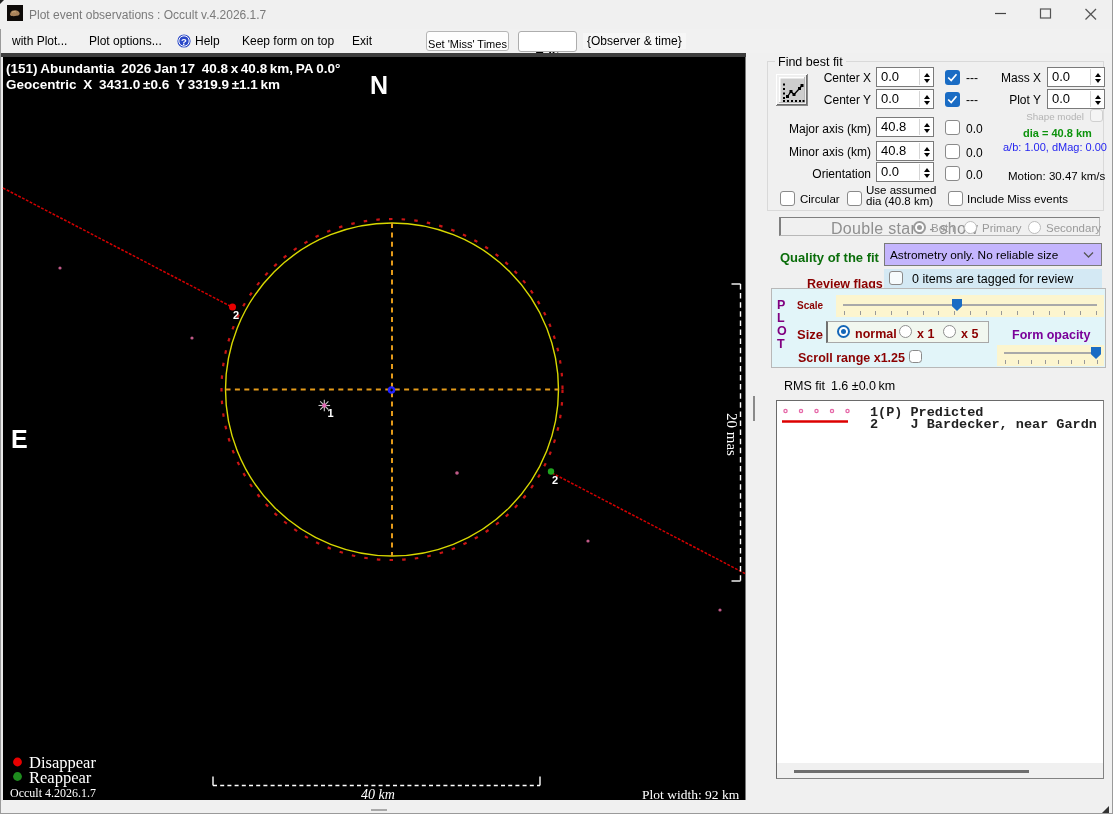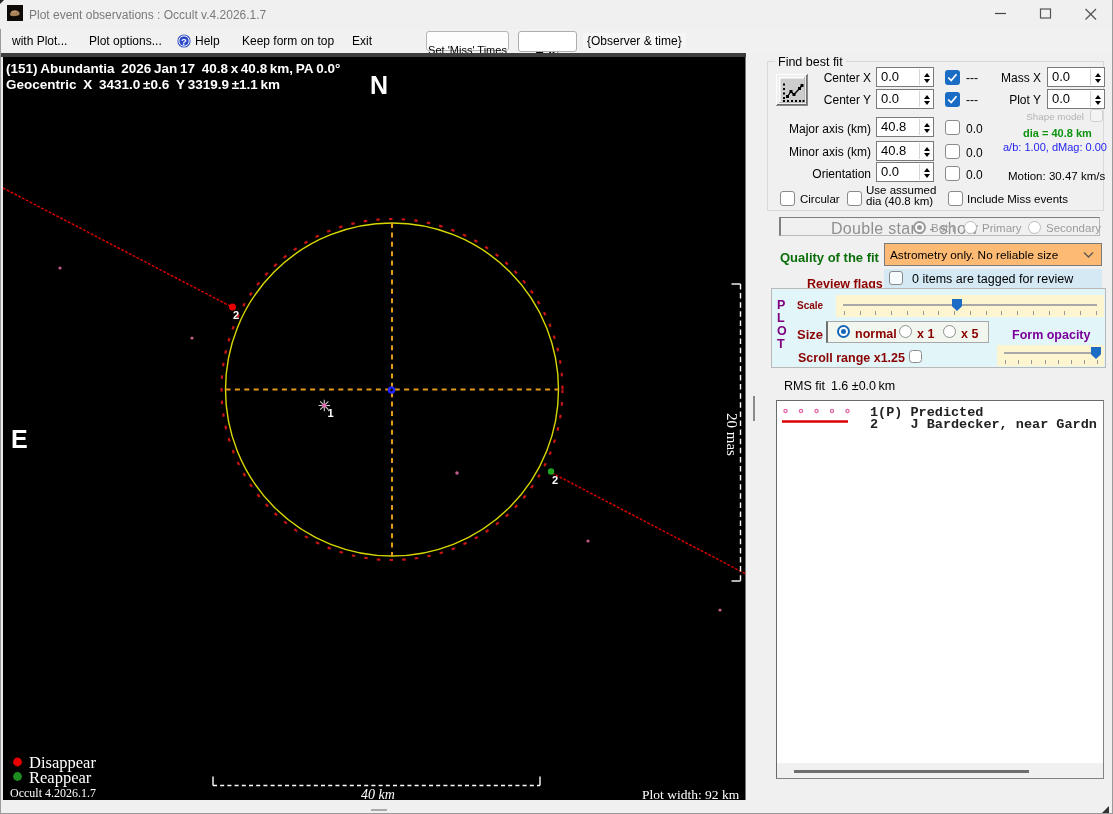--- a/index.html
+++ b/index.html
@@ -51,21 +51,21 @@
 <div class="abs" style="left:12px;top:34px;font-size:12px">with Plot...</div>
 <div class="abs" style="left:89px;top:34px;font-size:12px">Plot options...</div>
 <svg class="abs" style="left:177px;top:34px" width="14" height="14">
   <circle cx="7" cy="7" r="6.6" fill="#2a48c8"></circle>
   <circle cx="7" cy="7" r="5.2" fill="none" stroke="#fff" stroke-width="1"></circle>
   <text x="7" y="11" font-size="9.5" font-weight="bold" fill="#fff" text-anchor="middle" font-family="Liberation Sans">?</text>
 </svg>
 <div class="abs" style="left:195px;top:34px;font-size:12px">Help</div>
 <div class="abs" style="left:242px;top:34px;font-size:12px">Keep form on top</div>
 <div class="abs" style="left:352px;top:34px;font-size:12px">Exit</div>
-<div class="abs" style="left:426px;top:31px;width:83px;height:20px;background:#fdfdfd;border:1px solid #b5b5b5;border-radius:3px;font-size:11px;text-align:center;padding-top:12px">Set 'Miss' Times</div>
+<div class="abs" style="left:426px;top:31px;width:83px;height:20px;background:#fdfdfd;border:1px solid #b5b5b5;border-radius:3px;font-size:11px;text-align:center;padding-top:6px">Set 'Miss' Times</div>
 <div class="abs" style="left:518px;top:31px;width:59px;height:21px;background:#fff;border:1px solid #adadad;border-radius:3px;font-size:13px;font-weight:bold;text-align:center;padding-top:17px">→Editor</div>
 <div class="abs" style="left:583px;top:33px;background:#f6f6f6;font-size:12px;padding:1px 4px">{Observer &amp; time}</div>
 
 <svg class="abs" style="left:0;top:53px" width="746" height="748" shape-rendering="auto">
   <rect x="0" y="0" width="746" height="4" fill="#3e3e3e"></rect>
   <rect x="0" y="4" width="1" height="744" fill="#909090"></rect>
   <rect x="1" y="4" width="2" height="744" fill="#e9e9e9"></rect>
   <rect x="3" y="4" width="742.5" height="743" fill="#000"></rect>
   <g id="plotg" font-family="Liberation Sans, sans-serif">
 
@@ -238,21 +238,21 @@
 <div class="abs" style="left:779px;top:217px;width:321px;height:19px;border:1px solid #b8b8b8;border-left:2px solid #7f7f7f;border-top:1.5px solid #7f7f7f"></div>
 <div class="abs" style="left:831px;top:220px;font-size:16px;font-weight:normal;color:#8f8f8f;letter-spacing:0.3px">Double stars - show</div>
 <div class="radio gsel" style="left:913px;top:221px"></div>
 <div class="abs" style="left:931px;top:222px;font-size:11.5px;color:#9a9a9a">Both</div>
 <div class="radio" style="left:964px;top:221px;border-color:#bdbdbd"></div>
 <div class="abs" style="left:982px;top:222px;font-size:11.5px;color:#9a9a9a">Primary</div>
 <div class="radio" style="left:1028px;top:221px;border-color:#bdbdbd"></div>
 <div class="abs" style="left:1046px;top:222px;font-size:11.5px;color:#9a9a9a">Secondary</div>
 
 <div class="abs" style="left:780px;top:250px;font-size:13px;font-weight:bold;color:#0b6e0b">Quality of the fit</div>
-<div class="abs" style="left:884px;top:243px;width:218px;height:23px;background:#fdba74;border:1px solid #7a7a7a;font-size:11.8px;padding:4px 0 2px 5px">Astrometry only. No reliable size
+<div class="abs" style="left:884px;top:243px;width:218px;height:23px;background:#c4b5fd;border:1px solid #7a7a7a;font-size:11.8px;padding:4px 0 2px 5px">Astrometry only. No reliable size
   <svg class="abs" style="right:7px;top:7px" width="11" height="8">
         <path d="M1 1.5 L5.5 6 L10 1.5" stroke="#555" stroke-width="1.3" fill="none"></path>
       </svg>
 </div>
 
 <div class="abs" style="left:807px;top:277px;font-size:12.5px;font-weight:bold;color:#8b0000">Review flags</div>
 <div class="abs" style="left:884px;top:269px;width:218px;height:19px;background:#d4e9f4"></div>
 <div class="cbu" style="left:889px;top:271px;width:14px;height:14px;background:#f6fbfd"></div>
 <div class="abs" style="left:912px;top:272px;font-size:12.5px">0 items are tagged for review</div>
 

